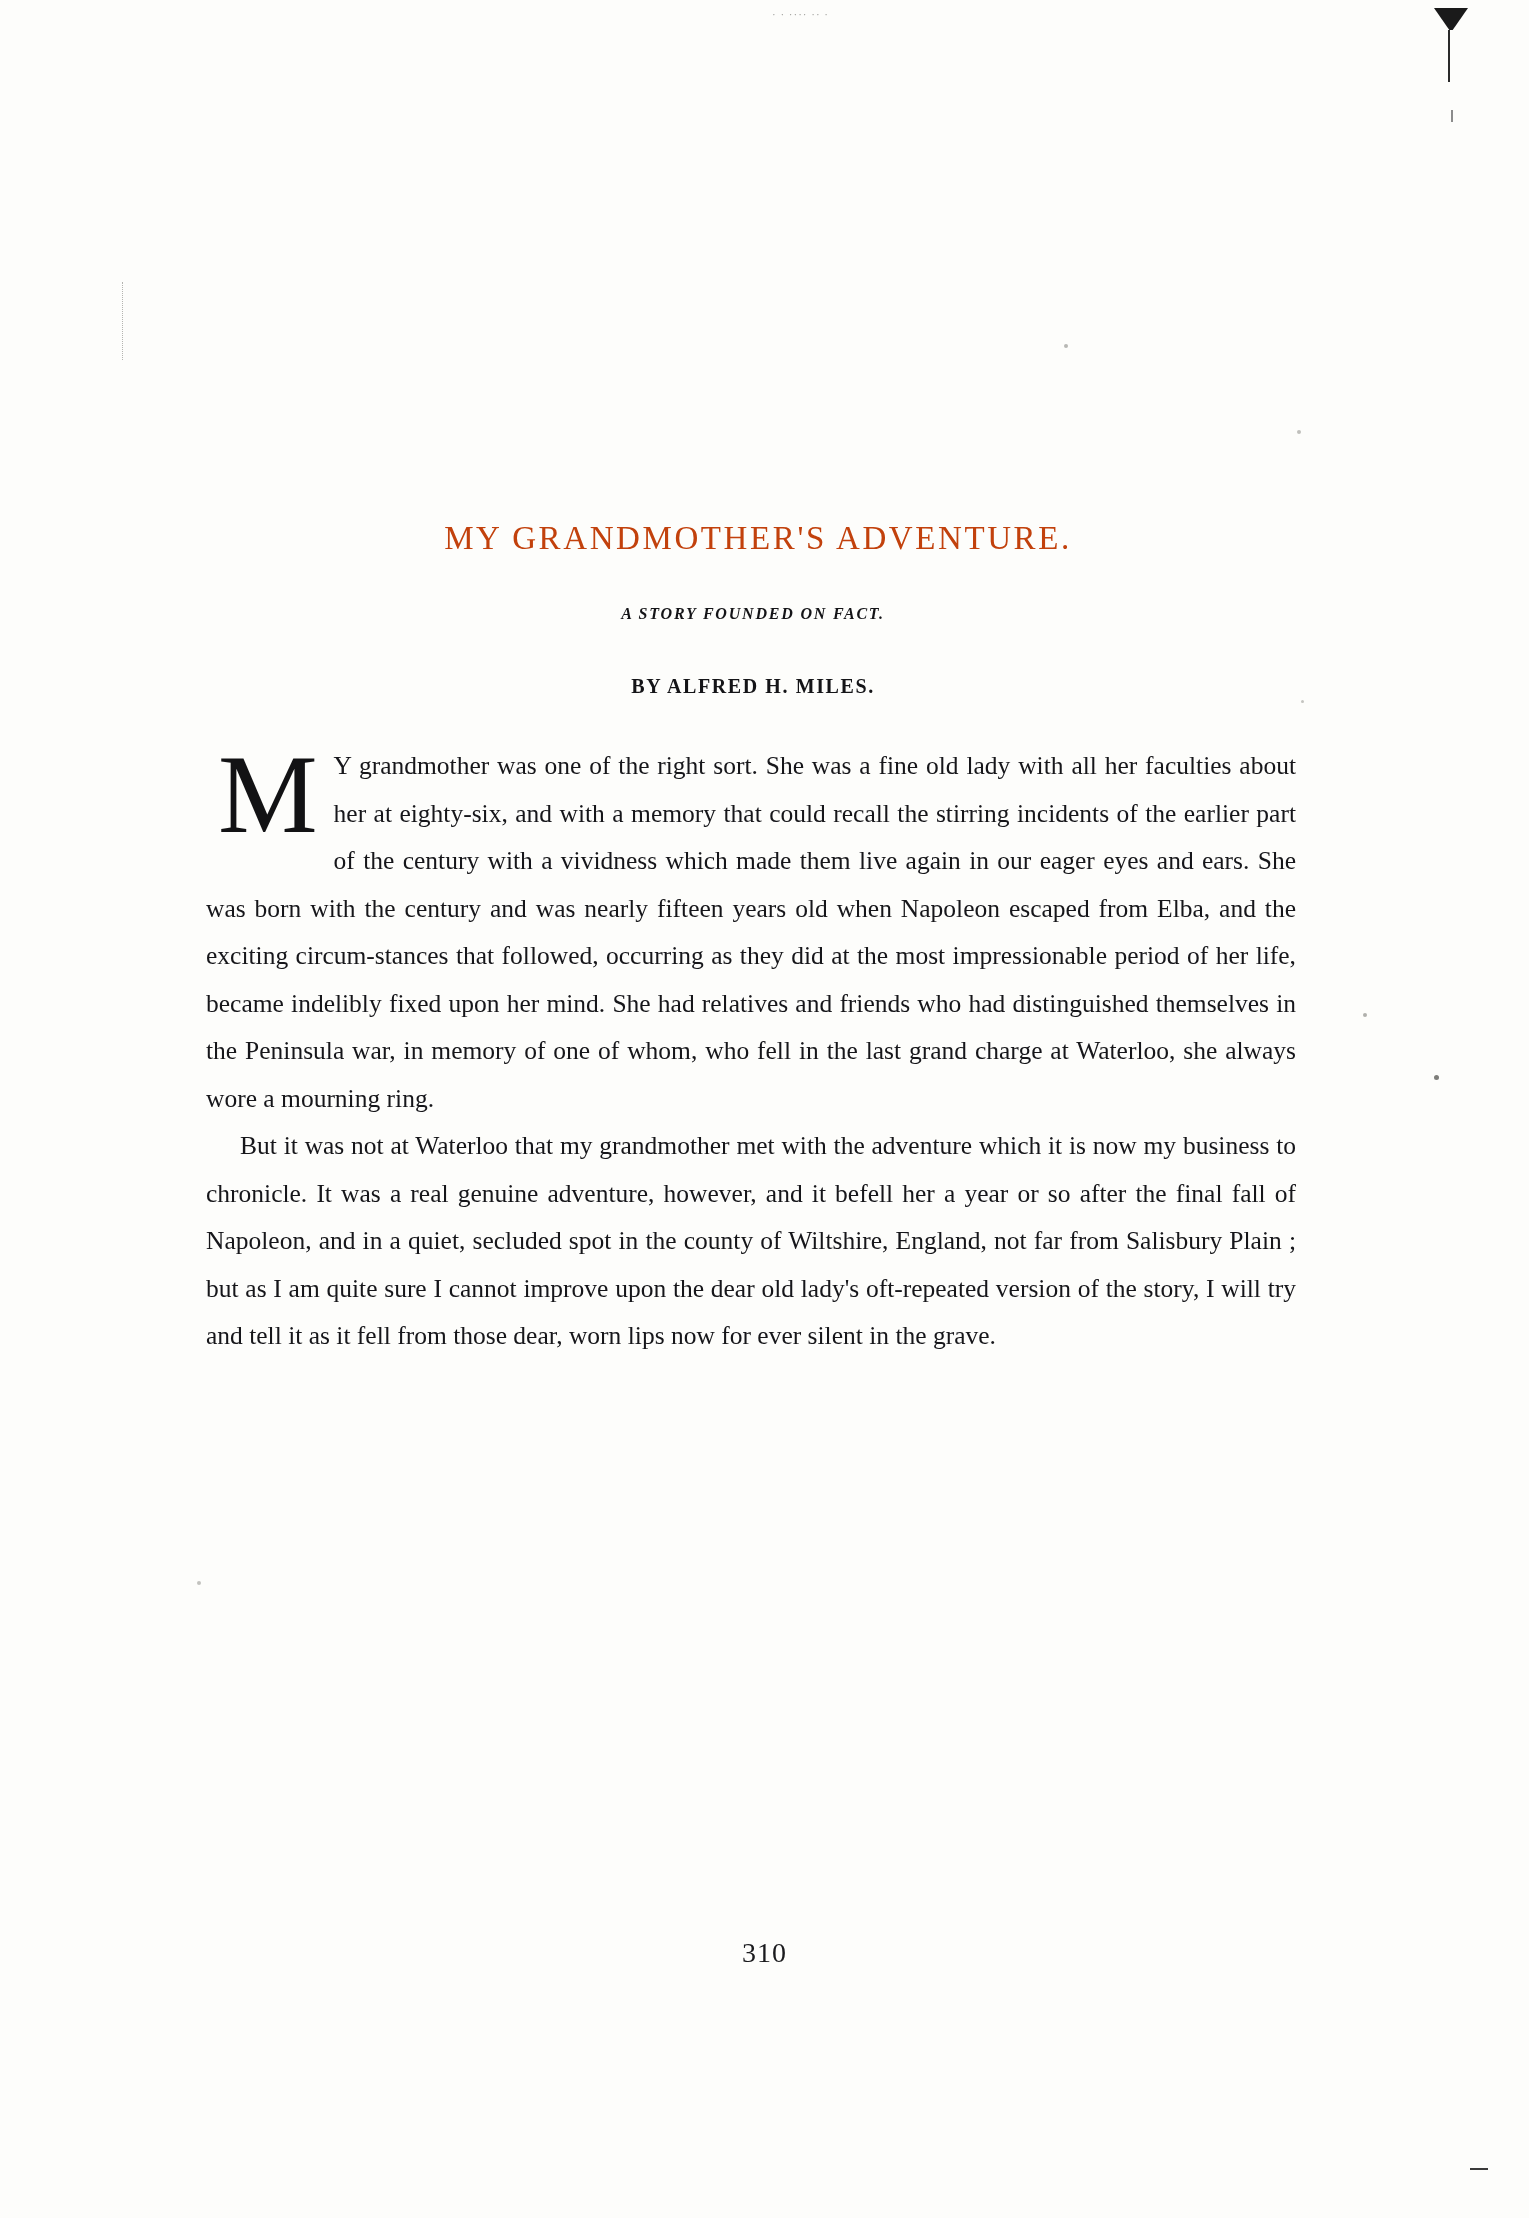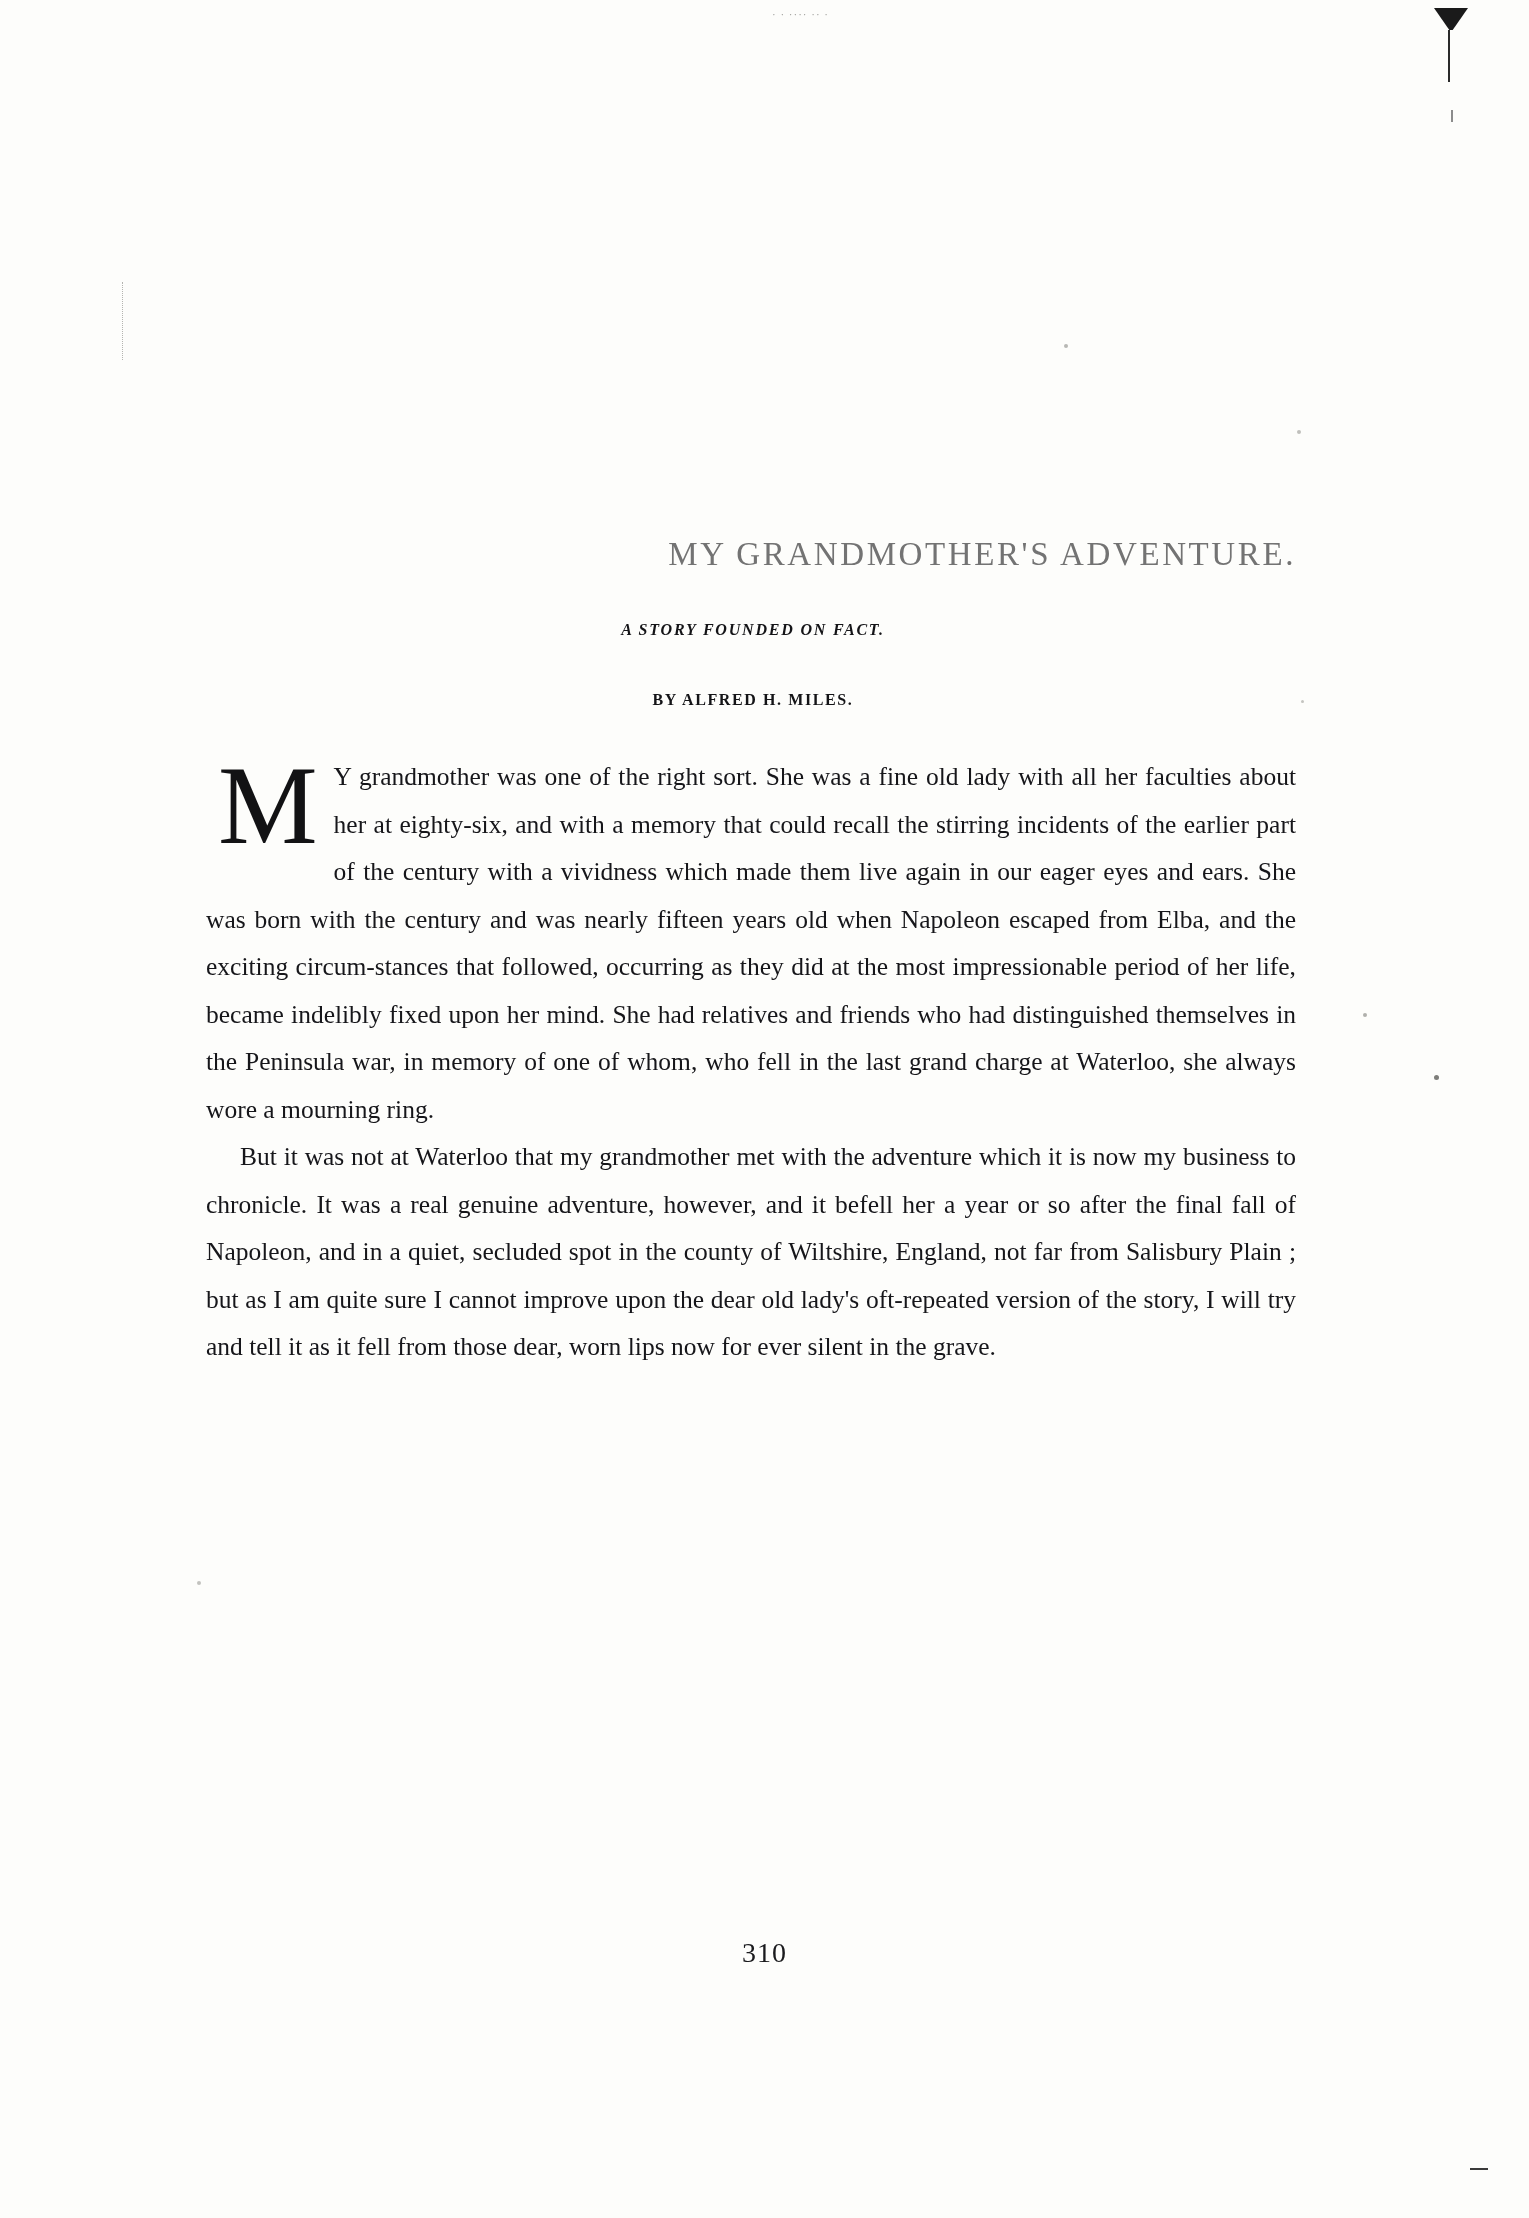--- a/index.html
+++ b/index.html
@@ -60,43 +60,43 @@
   .mark-bottom-right { position:absolute; top: 2168px; left: 1470px; width: 18px; height: 2px; background:#3a3a3a; }
 
   .content {
     position: absolute;
     left: 206px;
     top: 520px;
     width: 1090px;
   }
 
   .title {
-    text-align: right;
+    text-align: center;
     font-size: 33px;
     letter-spacing: 2.6px;
     font-weight: 400;
-    margin: 16px 0 0 0;
+    margin: 0 0 0 0;
     padding-left: 14px;
-    color: #737373;
+    color: #c2410c;
   }
 
   .subtitle {
     text-align: center;
     font-size: 16px;
     font-style: italic;
     font-weight: bold;
     letter-spacing: 1.8px;
     margin-top: 48px;
     padding-left: 4px;
     color: #141417;
   }
 
   .byline {
     text-align: center;
-    font-size: 16px;
+    font-size: 20px;
     font-weight: bold;
     letter-spacing: 1.6px;
     margin-top: 52px;
     padding-left: 4px;
     color: #141417;
   }
 
   .body-text {
     margin-top: 44px;
     font-size: 25.5px;

